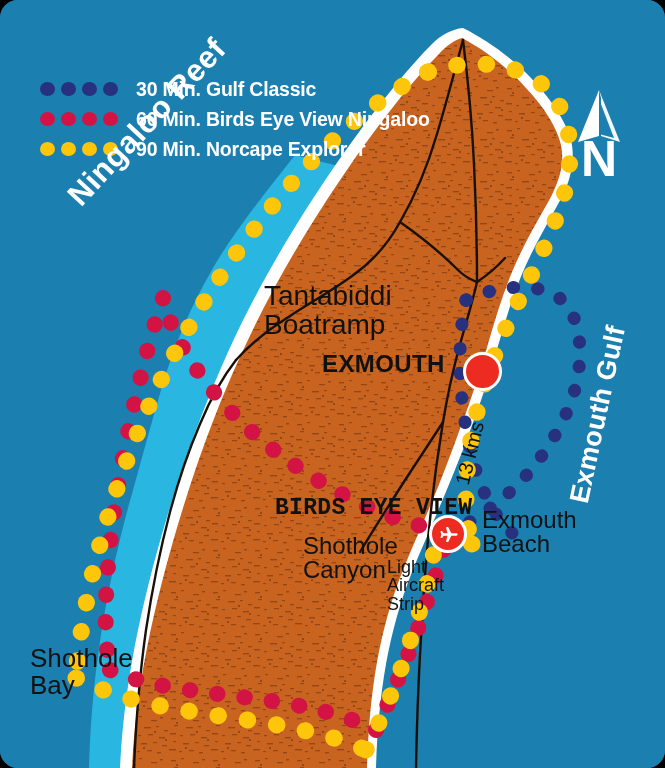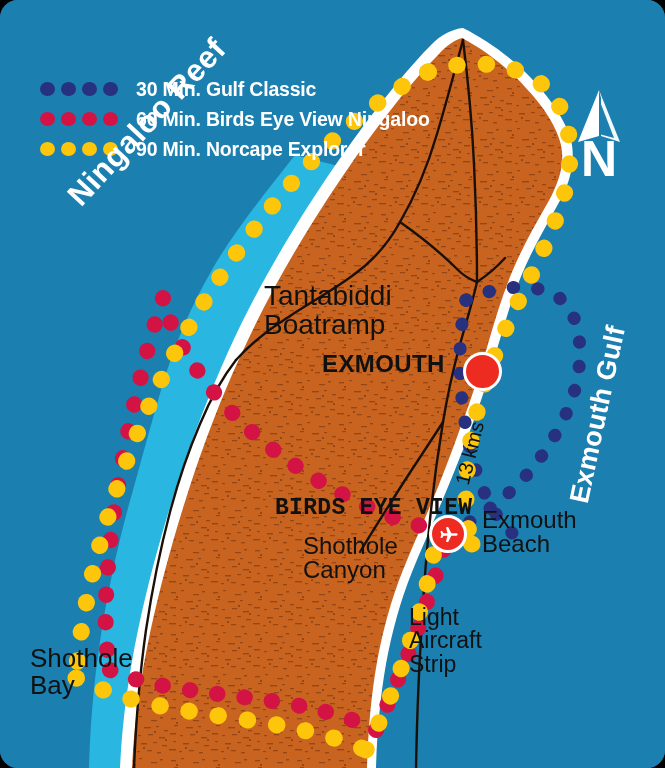--- a/index.html
+++ b/index.html
@@ -44,21 +44,21 @@
     left:452px;top:482px;font-size:20px;font-weight:normal;
     transform:rotate(-76deg);transform-origin:0 0;
   }
   #lbl-birds-eye-view{
     left:275px;top:497px;font-size:23px;font-weight:bold;letter-spacing:0.3px;font-family:Liberation Mono, monospace;
   }
   #lbl-shothole{
     left:303px;top:534px;font-size:24px;font-weight:normal;
   }
   #lbl-light-strip{
-    left:409px;top:558px;font-size:23px;font-weight:normal;margin-top:48px;
+    left:387px;top:558px;font-size:18px;font-weight:normal;
   }
   #lbl-pebble-beach{
     left:482px;top:508px;font-size:24px;font-weight:normal;
   }
   #lbl-turquoise-bay{
     left:30px;top:645px;font-size:26px;font-weight:normal;
   }
 
   
   .marker{position:absolute;border-radius:50%;border:3px solid #ffffff;}

